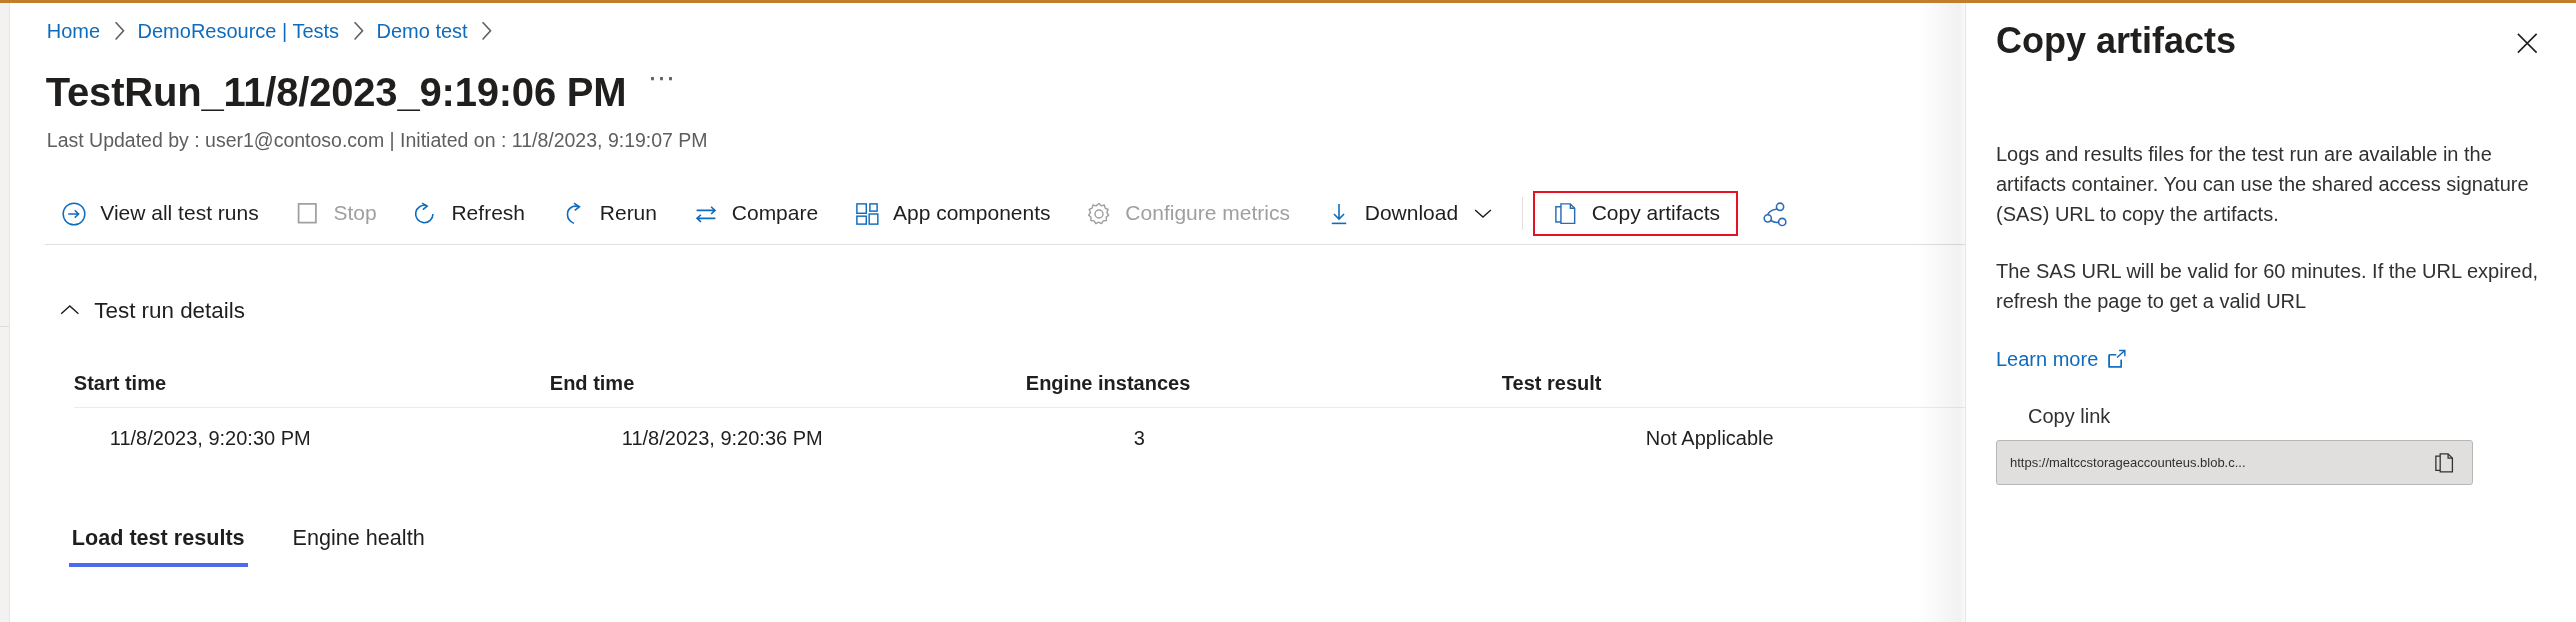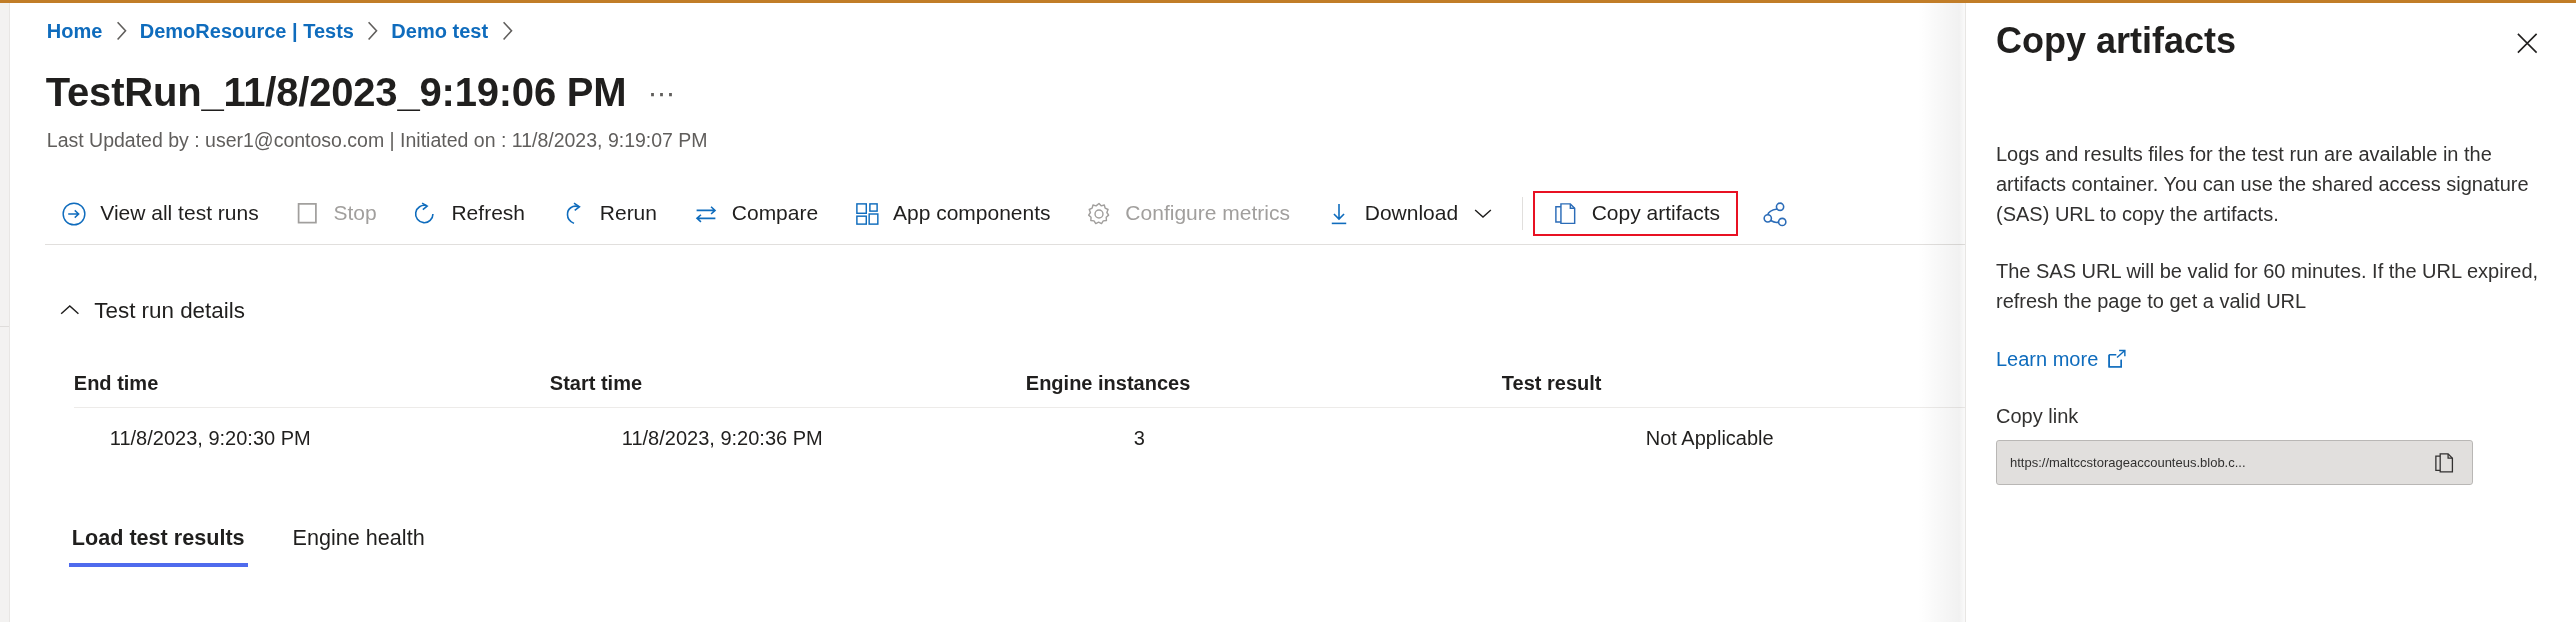--- a/index.html
+++ b/index.html
@@ -56,38 +56,37 @@
     display: flex;
     align-items: center;
     font-size: 20px;
     line-height: 24.5px;
     color: #0078d4;
     white-space: nowrap;
   }
   .bc-link {
     color: #0f6cbd;
     cursor: pointer;
-    font-weight: bold;
   }
   .bc-sep {
     margin: 0 11.5px;
     color: #605e5c;
     font-size: 19px;
     display: inline-flex;
     align-items: center;
   }
   .bc-sep svg { display:block; }
 
   
   .title-row {
     position: absolute;
     left: 35px;
     top: 65px;
     display: flex;
-    align-items: flex-end;
+    align-items: flex-start;
   }
   .page-title {
     font-size: 40px;
     line-height: 48px;
     font-weight: 600;
     color: #201f1e;
     letter-spacing: -0.2px;
     white-space: nowrap;
   }
   .title-ellipsis {
@@ -311,20 +310,21 @@
     margin-top: 2.9px;
     margin-bottom: 32px;
   }
   .panel-link .ext { margin-left: 8.7px; display:flex; align-items:center; }
 
   .field-label {
     font-size: 20px;
     line-height: 24.5px;
     color: #323130;
     margin-bottom: 11.5px;
+    margin-left: 32px;
   }
   .copy-box {
     display: flex;
     align-items: center;
     height: 45px;
     background: #e1dfdd;
     border: 0.7px solid #b9b7b5;
     border-radius: 2.9px;
     padding: 0 11.5px 0 13px;
     width: 477px;
@@ -506,22 +506,22 @@
       <span class="section-chev">
         <svg width="21.6" height="14.4" viewBox="0 0 30 20">
             <path d="M3 15 L15 4 L27 15" fill="none" stroke="#201f1e" stroke-width="2"></path>
           </svg>
       </span>
       <span class="section-title">Test run details</span>
     </div>
 
     <div class="details-table">
       <div class="dt-row dt-head">
+        <div class="dt-cell dt-c0">Start time</div>
         <div class="dt-cell dt-c1">End time</div>
-        <div class="dt-cell dt-c0">Start time</div>
         <div class="dt-cell dt-c2">Engine instances</div>
         <div class="dt-cell dt-c3">Test result</div>
       </div>
       <div class="dt-row dt-body">
         <div class="dt-cell dt-c0">11/8/2023, 9:20:30 PM</div>
         <div class="dt-cell dt-c1">11/8/2023, 9:20:36 PM</div>
         <div class="dt-cell dt-c2">3</div>
         <div class="dt-cell dt-c3">Not Applicable</div>
       </div>
     </div>

